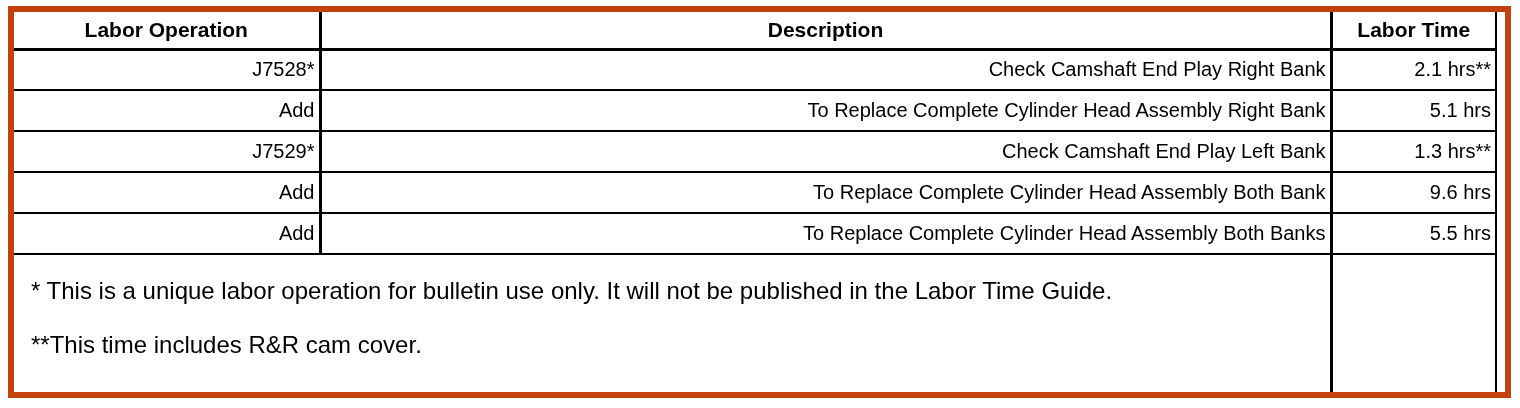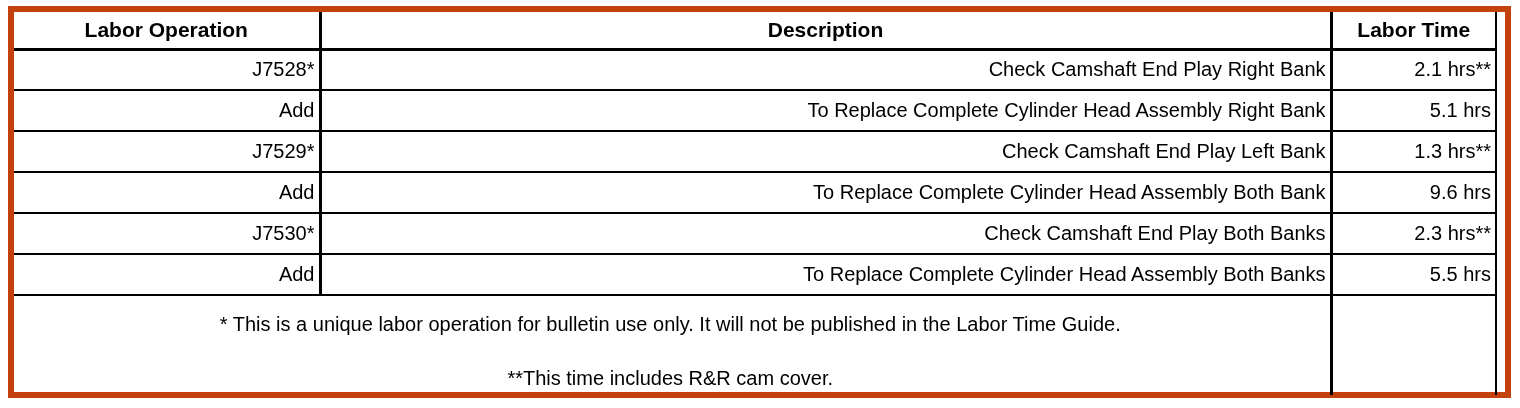--- a/index.html
+++ b/index.html
@@ -63,24 +63,23 @@
     border-bottom: none;
     height: auto;
     vertical-align: top;
     text-align: left;
     white-space: normal;
   }
   td.footnote-cell {
     padding: 11px 8px 0 5px;
   }
   td.footnote-cell p {
-    margin: 4px;
-    font-size: 20px;
+    margin: 12px;
+    font-size: 24px;
     line-height: 26px;
-    text-align: center;
   }
   td.footnote-cell p + p {
     margin-top: 28px;
   }
   td.footnote-spacer {
     border-left: 3px solid #000000;
   }
 </style>
 </head>
 <body>
@@ -114,25 +113,20 @@
         <td class="col-op">J7529*</td>
         <td class="col-desc">Check Camshaft End Play Left Bank</td>
         <td class="col-time">1.3 hrs**</td>
       </tr>
       <tr>
         <td class="col-op">Add</td>
         <td class="col-desc">To Replace Complete Cylinder Head Assembly Both Bank</td>
         <td class="col-time">9.6 hrs</td>
       </tr>
       <tr>
-        <td class="col-op">J7530*</td>
-        <td class="col-desc">Check Camshaft End Play Both Banks</td>
-        <td class="col-time">2.3 hrs**</td>
-      </tr>
-      <tr>
         <td class="col-op">Add</td>
         <td class="col-desc">To Replace Complete Cylinder Head Assembly Both Banks</td>
         <td class="col-time">5.5 hrs</td>
       </tr>
       <tr class="footnote-row">
         <td class="col-op footnote-cell" colspan="2">
           <p>* This is a unique labor operation for bulletin use only. It will not be published in the Labor Time Guide.</p>
           <p>**This time includes R&amp;R cam cover.</p>
         </td>
         <td class="footnote-spacer"></td>

